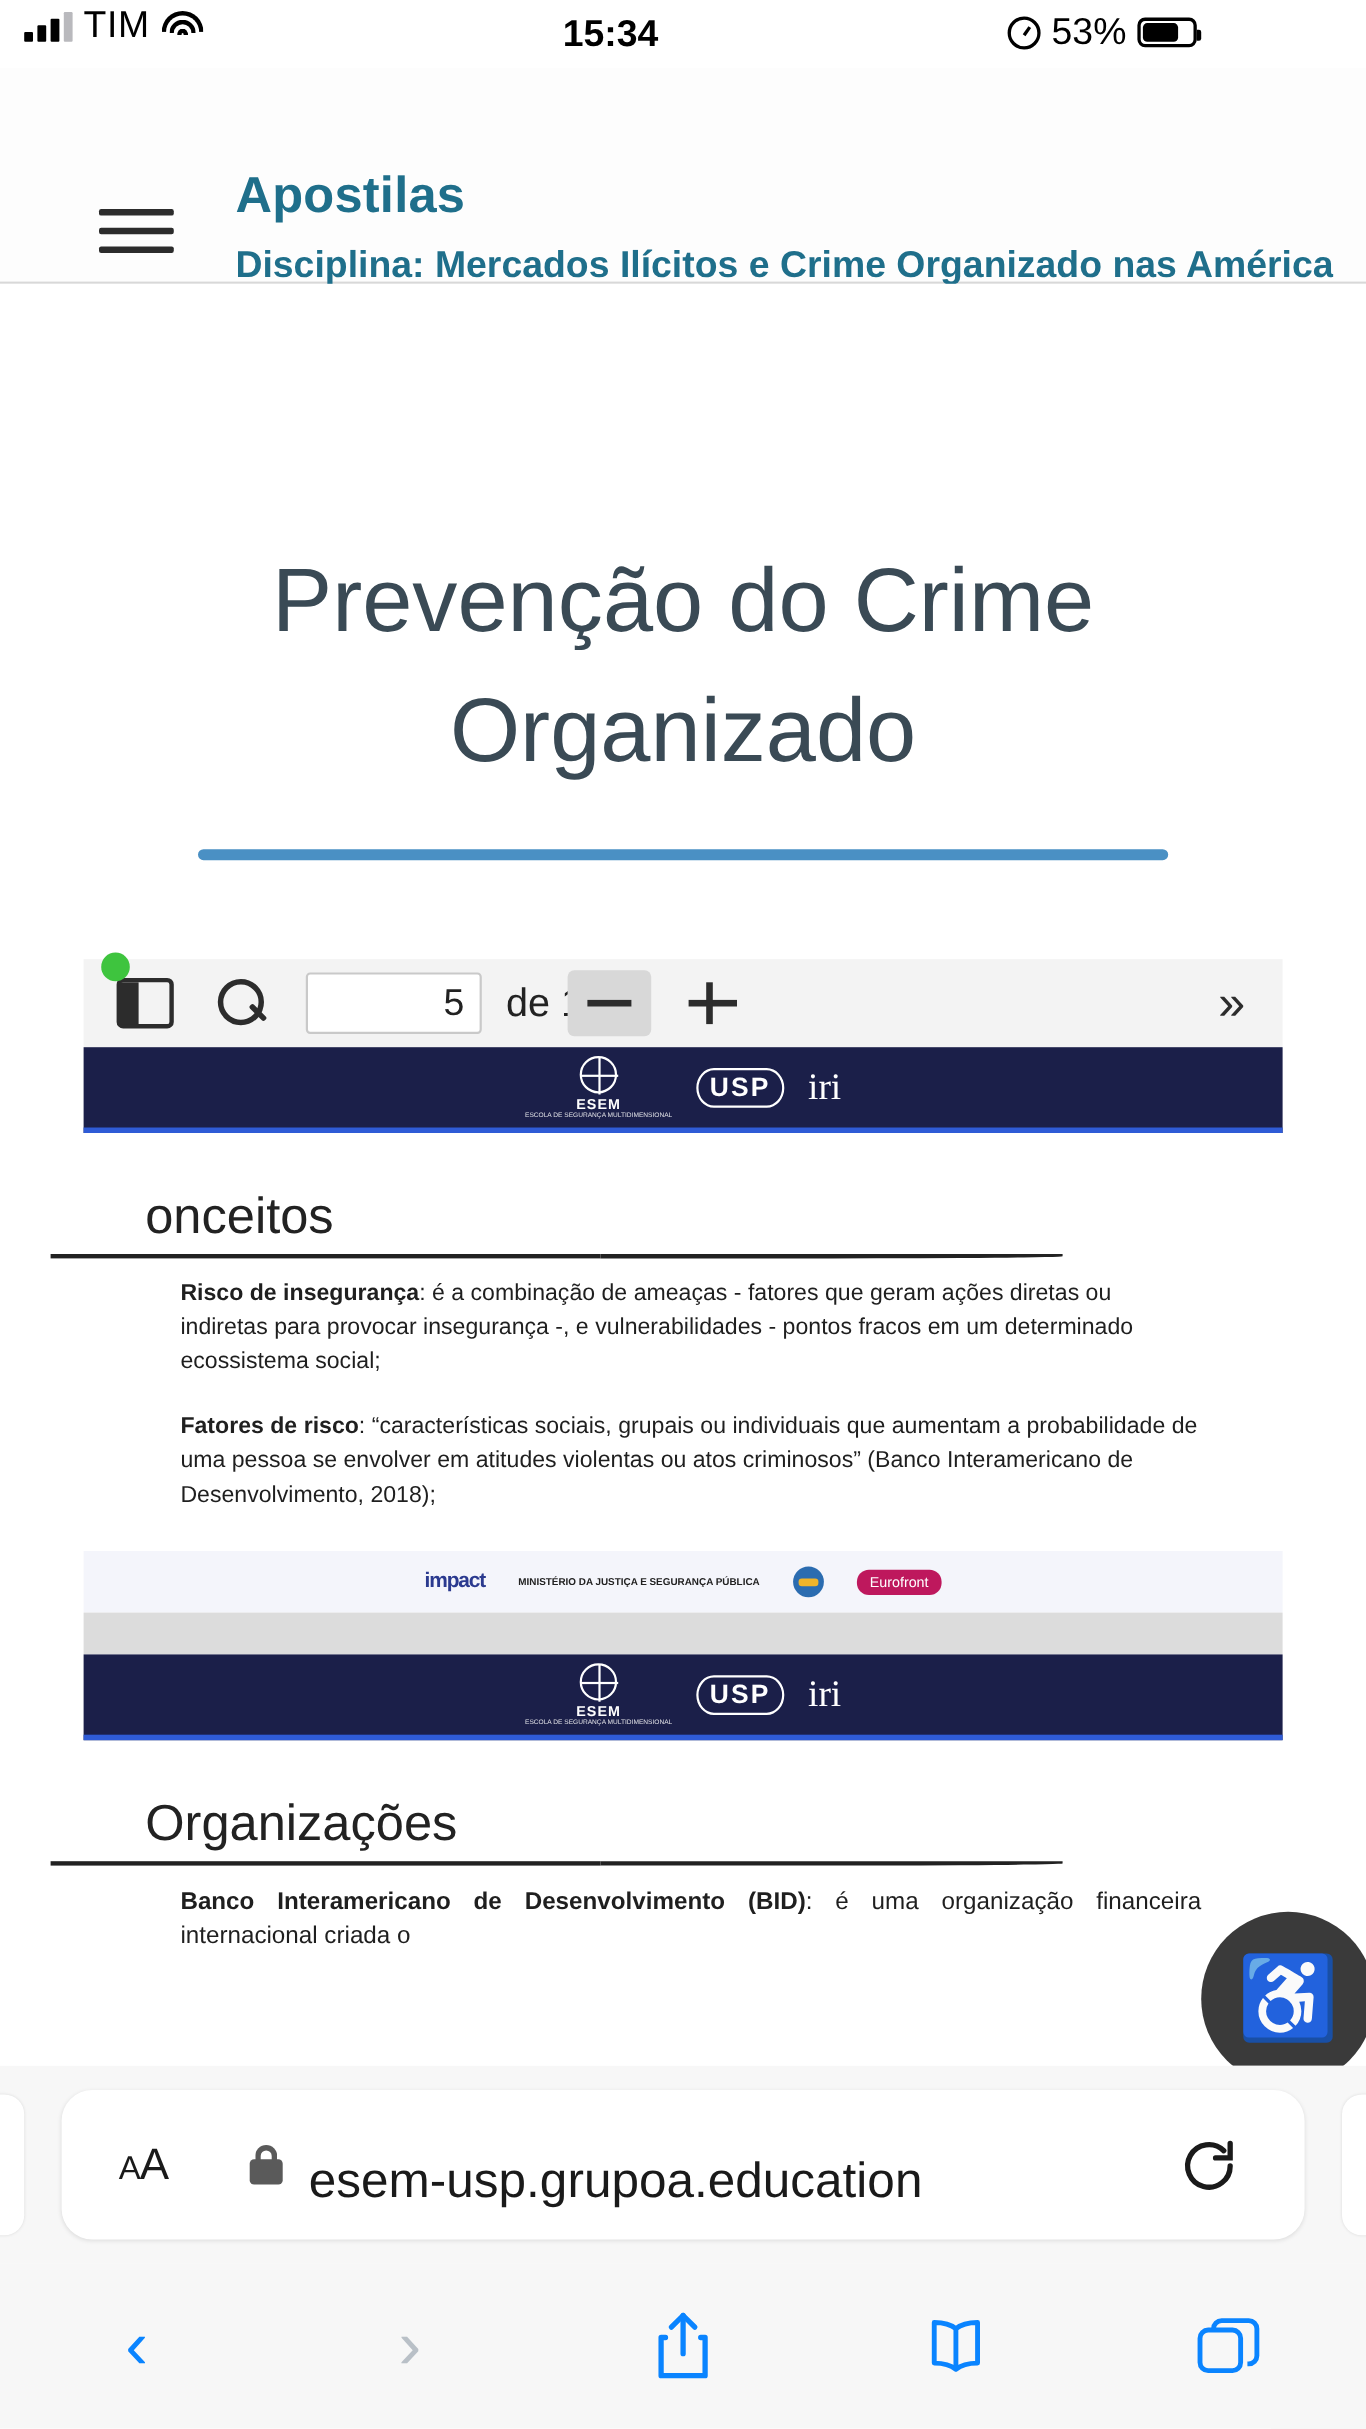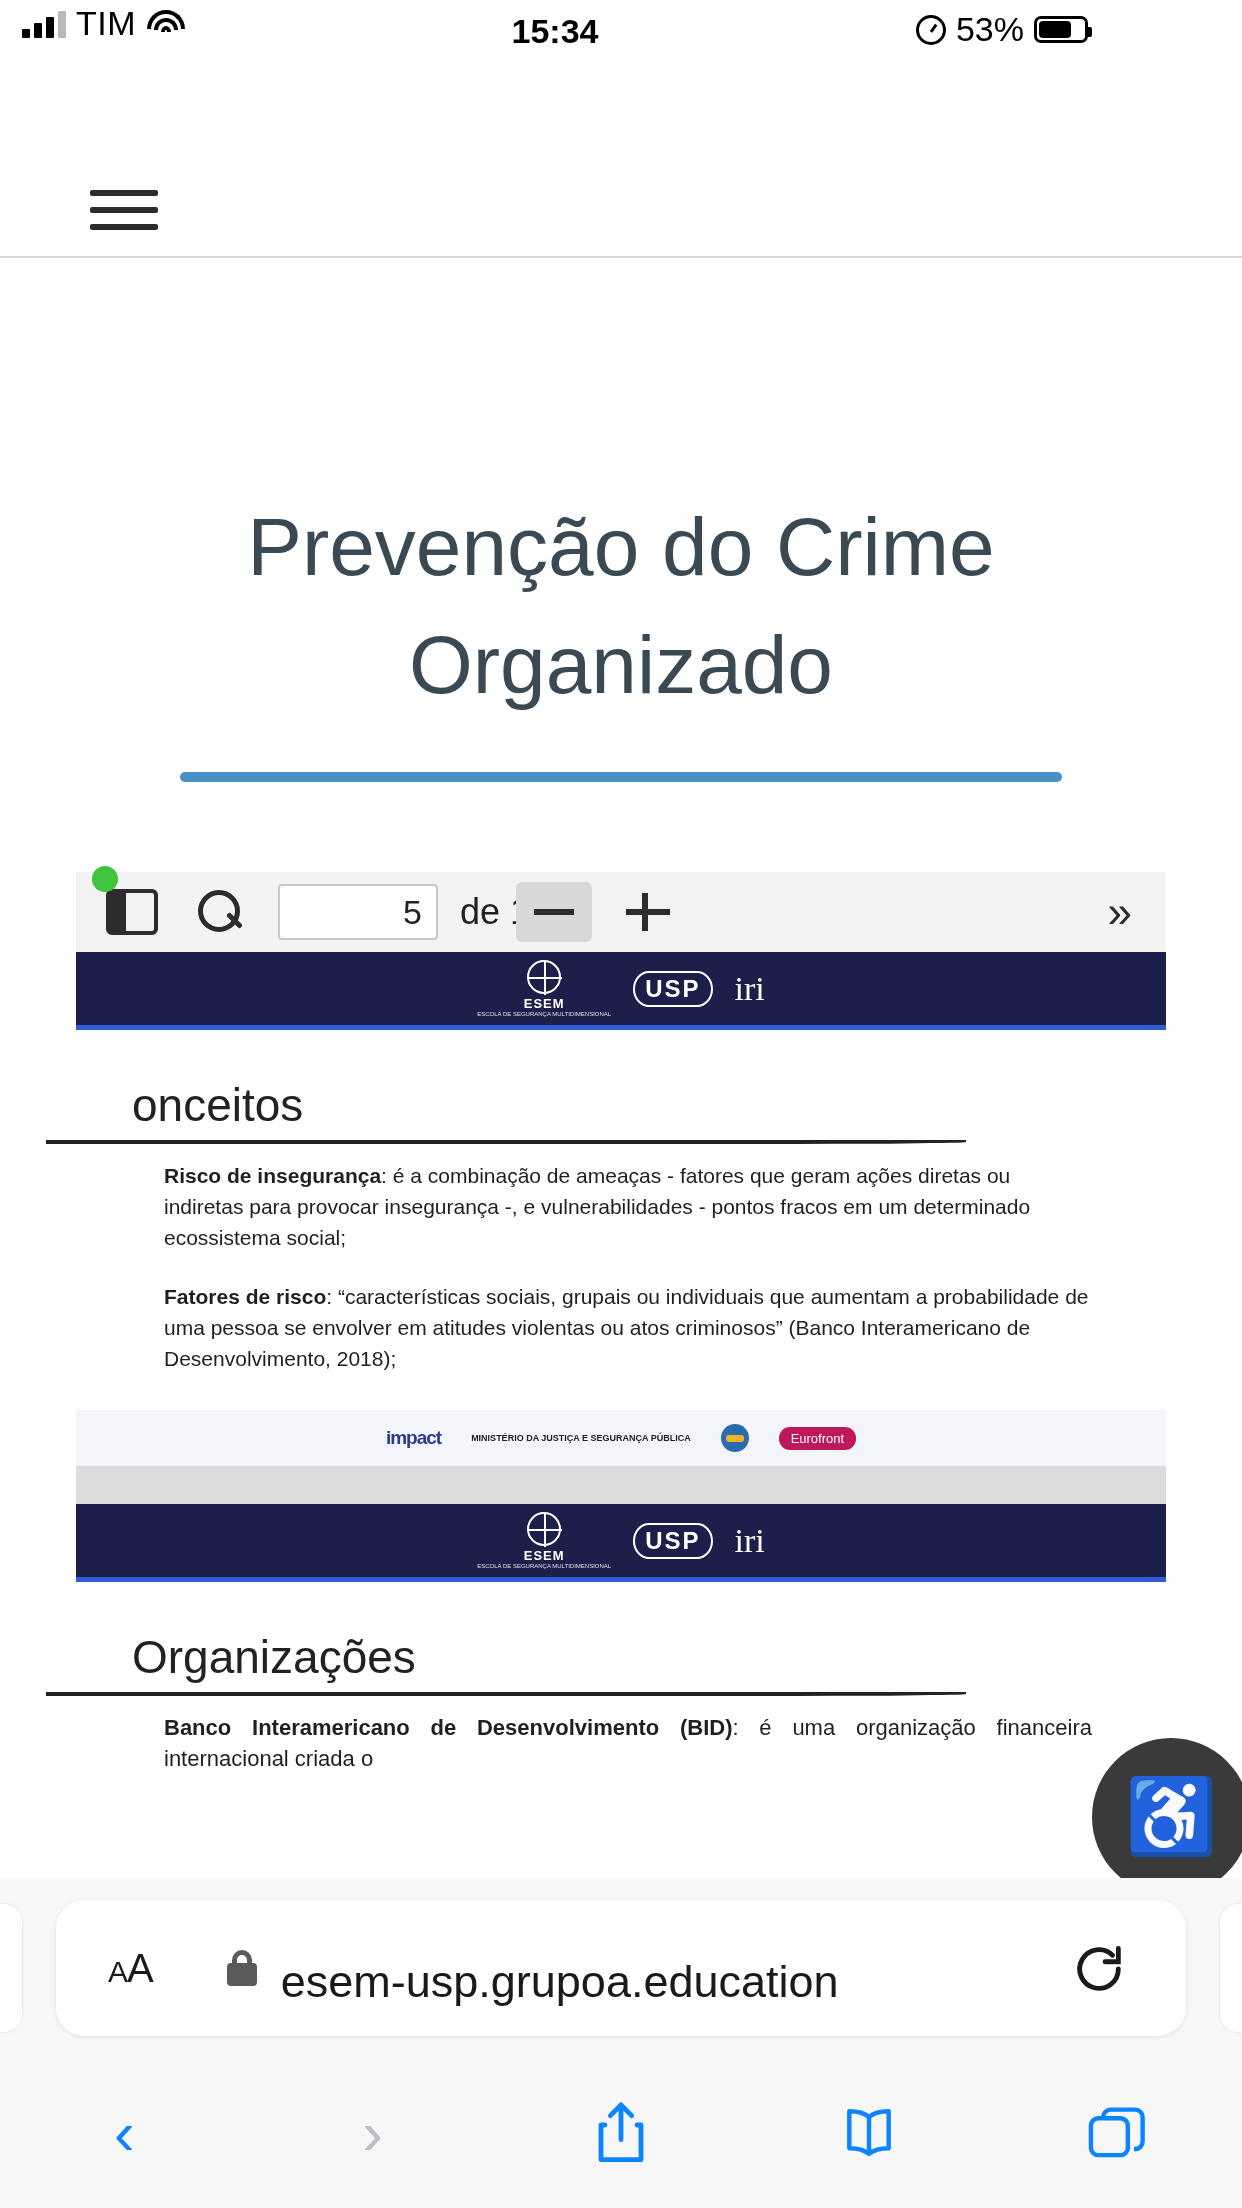--- a/index.html
+++ b/index.html
@@ -175,20 +175,24 @@
         </div>
     </div>
   </div>
 
   <div class="appbar">
     <div class="hamburger">
         <i></i>
         <i></i>
         <i></i>
       </div>
+    <div class="apptitles">
+      <div class="apptitle">Apostilas</div>
+      <div class="appsub">Disciplina: Mercados Ilícitos e Crime Organizado nas América</div>
+    </div>
   </div>
 
   <div class="content">
 
     <div class="doc-title">
       <div class="l1">Prevenção do Crime</div>
       <div class="l2">Organizado</div>
     </div>
     <div class="rule"></div>
 

